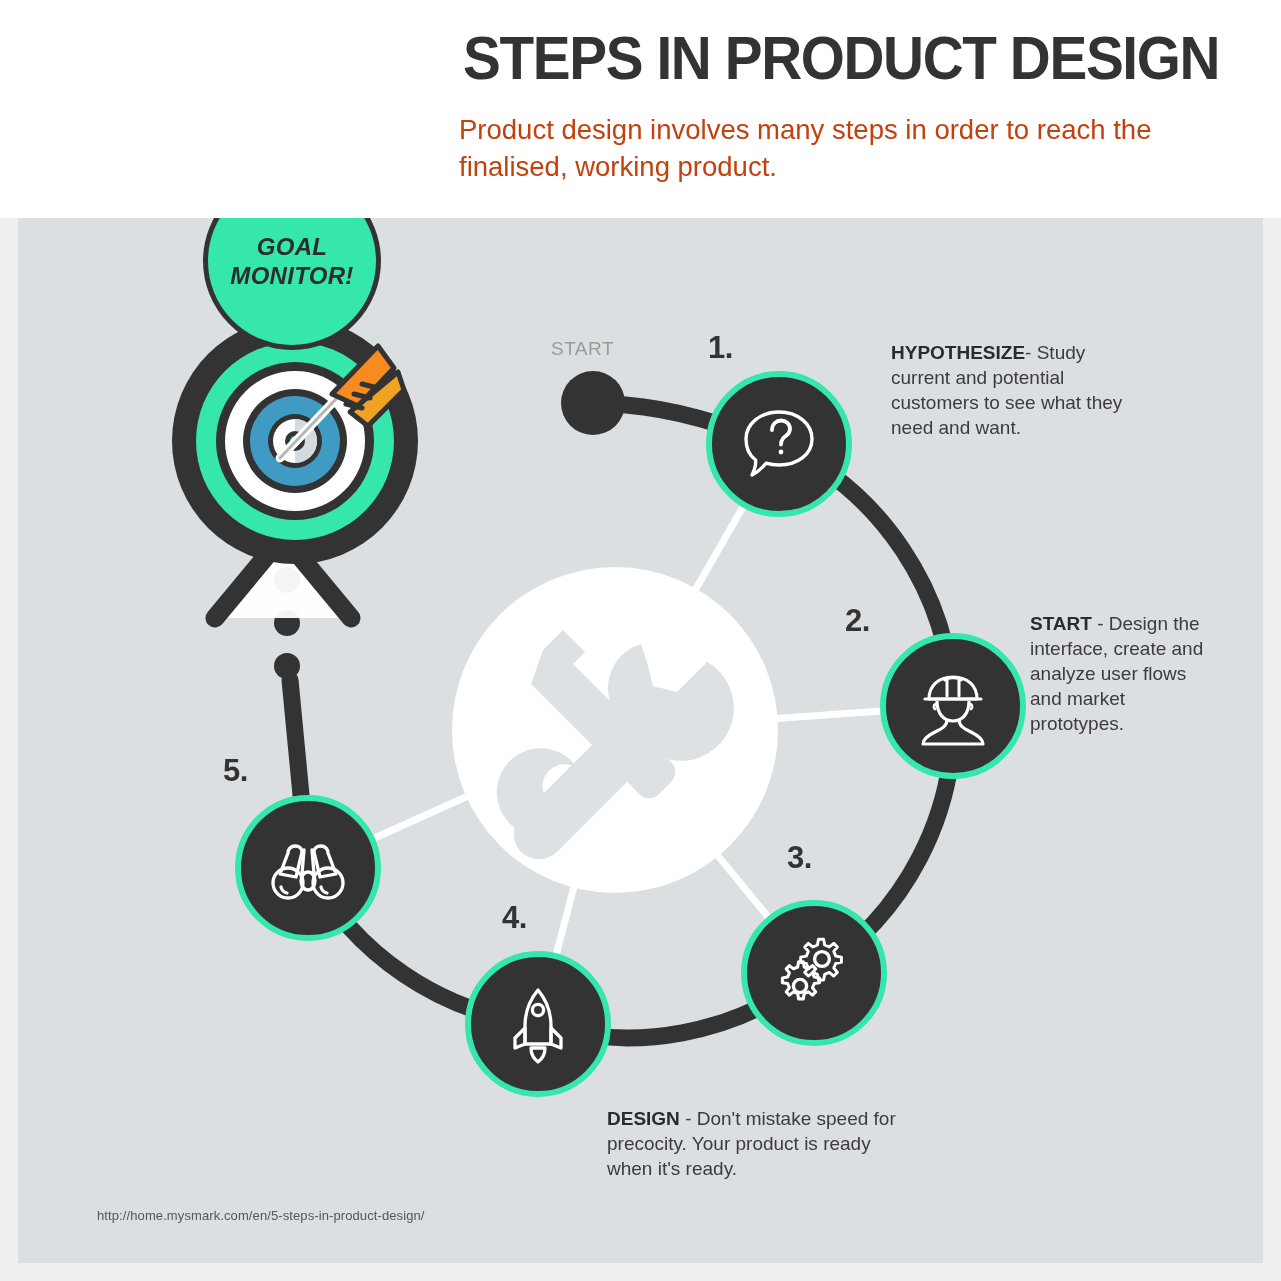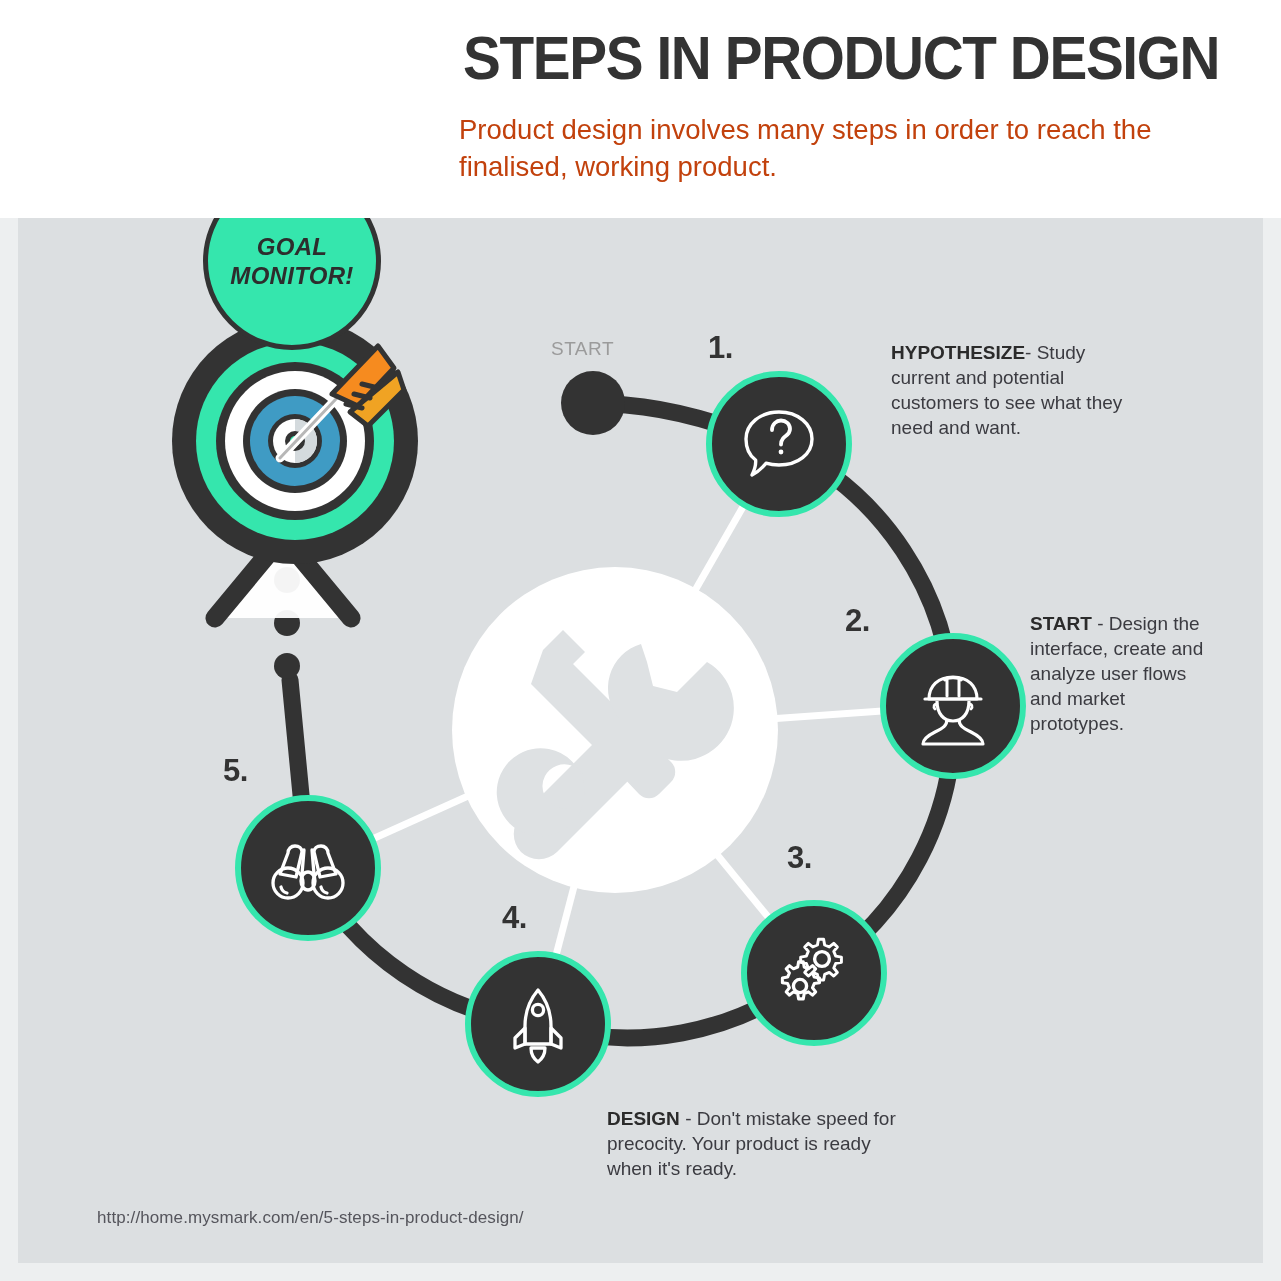--- a/index.html
+++ b/index.html
@@ -123,21 +123,21 @@
   }
   .desc b{font-weight:bold;color:#2b2b2b;}
   #desc1{left:873px;top:341px;width:255px;}
   #desc2{left:1012px;top:612px;width:185px;}
   #desc3{left:921px;top:920px;width:265px;}
   #desc4{left:589px;top:1107px;width:290px;}
   #desc5{left:78px;top:967px;width:265px;}
 
   .source{
     position:absolute;left:79px;top:1208px;
-    font-size:17px;color:#55555c;z-index:22;letter-spacing:0.1px;
+    font-size:13px;color:#55555c;z-index:22;letter-spacing:0.1px;
   }
 </style>
 </head>
 <body>
 
 <div id="root">
 
   <div class="header">
     <div class="title">STEPS IN PRODUCT DESIGN</div>
     <div class="subtitle">Product design involves many steps in order to reach the finalised, working product.</div>

